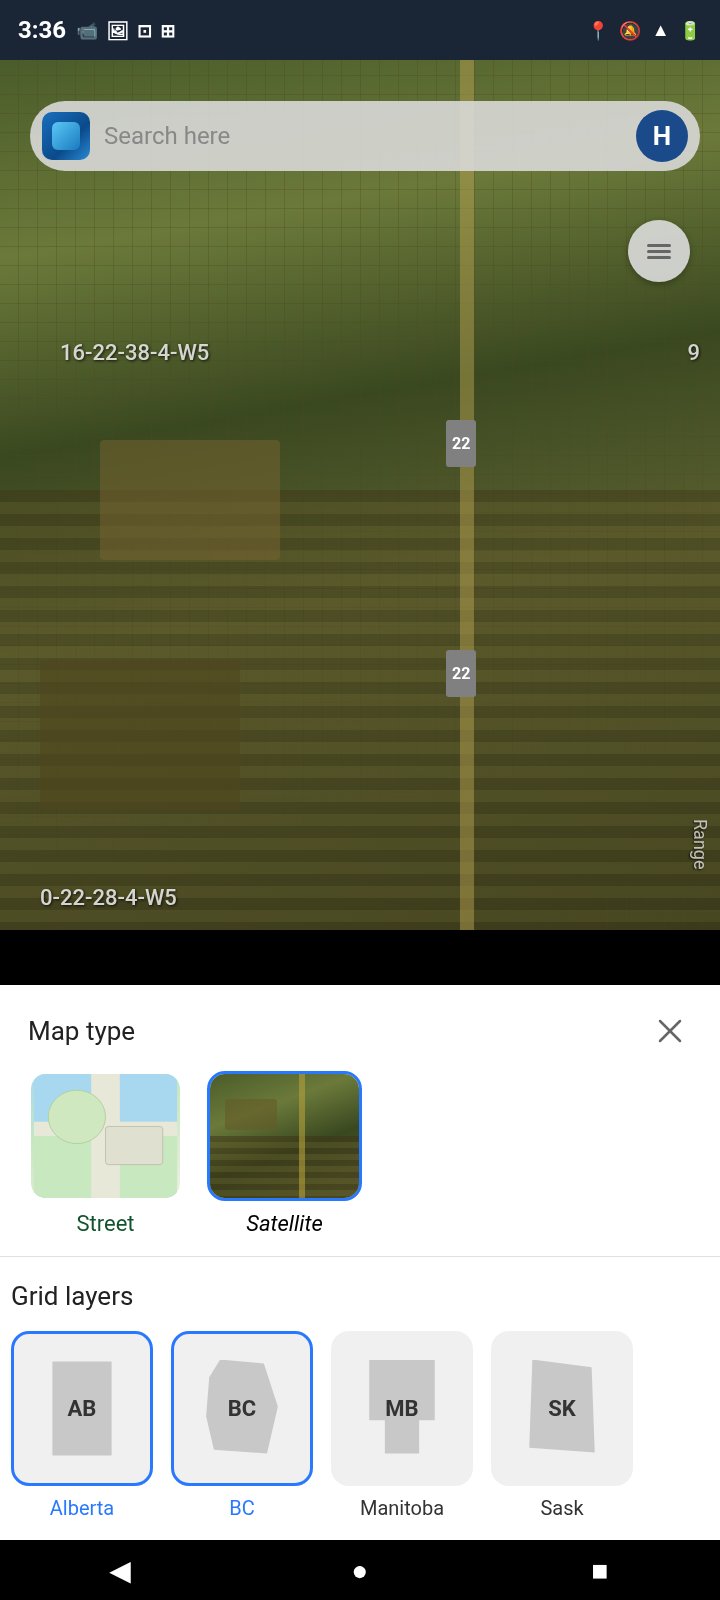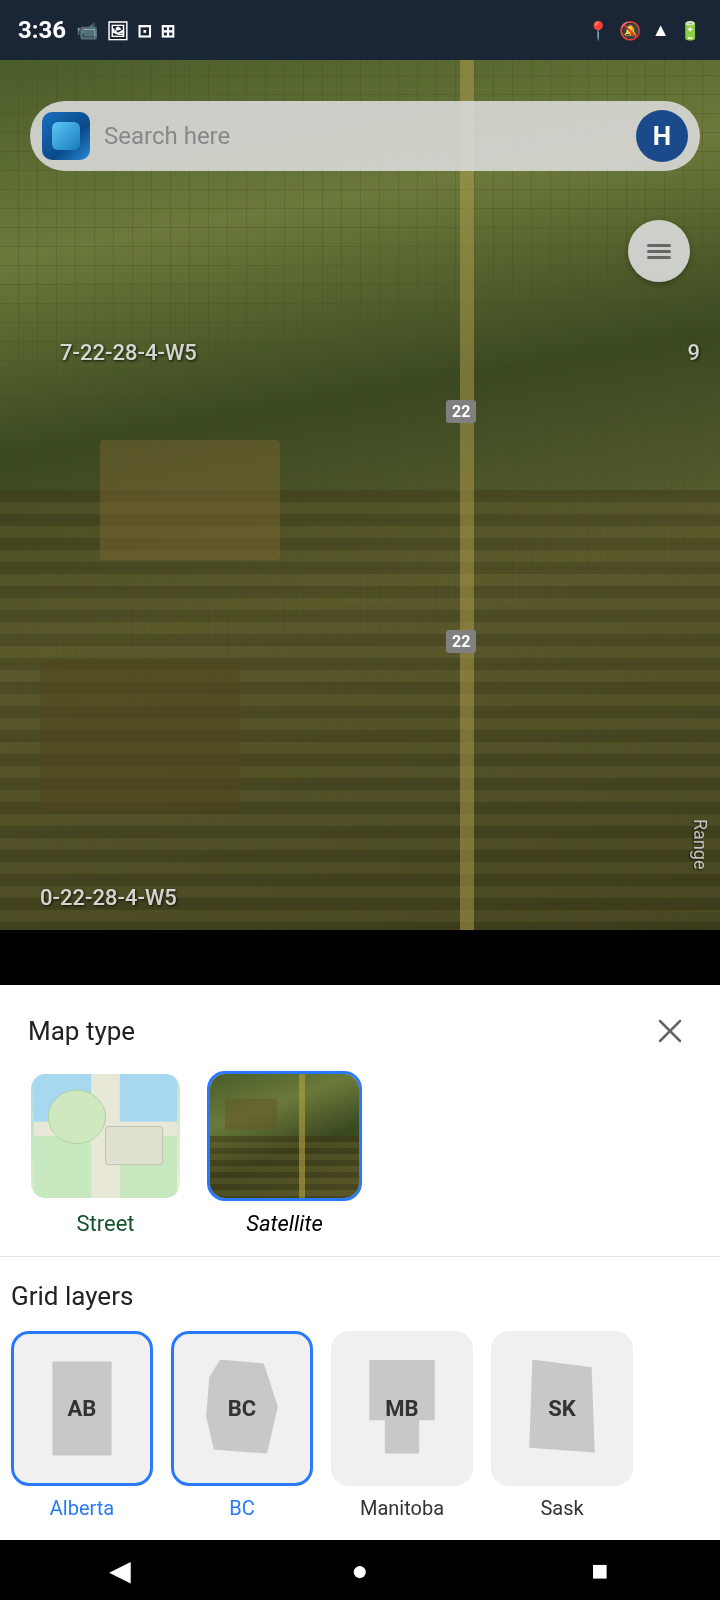--- a/index.html
+++ b/index.html
@@ -103,22 +103,23 @@
       );
     }
 
     
     .road-sign {
       position: absolute;
       background: #808080;
       color: #fff;
       font-size: 16px;
       font-weight: bold;
-      padding: 2px 6px;
+      padding: 14px 6px;
       border-radius: 3px;
+      margin-top: 20px;
     }
 
     
     .map-label {
       position: absolute;
       color: rgba(255,255,255,0.8);
       font-size: 22px;
       font-weight: 500;
       text-shadow: 1px 1px 3px rgba(0,0,0,0.8);
     }
@@ -418,21 +419,21 @@
 </div>
 
 <div class="map-area">
   <div class="map-satellite">
     <div class="map-field-stripes"></div>
     <div class="map-road-v"></div>
 
     <div class="road-sign" style="top: 340px; left: 446px;">22</div>
     <div class="road-sign" style="top: 570px; left: 446px;">22</div>
 
-    <div class="map-label" style="top: 280px; left: 60px;">7-22-28-4-W5</div>
+    <div class="map-label" style="top: 280px; left: 60px;">16-22-38-4-W5</div>
     <div class="map-label" style="top: 280px; right: 20px;">9</div>
     <div class="map-label" style="bottom: 20px; left: 40px;">0-22-28-4-W5</div>
 
     <div class="map-range-label">Range</div>
 
     <div style="position:absolute; top:380px; left:100px; width:180px; height:120px; background:rgba(120,100,50,0.5); border-radius:4px;"></div>
     <div style="position:absolute; top:600px; left:40px; width:200px; height:150px; background:rgba(80,70,30,0.6); border-radius:4px;"></div>
   </div>
 </div>
 

